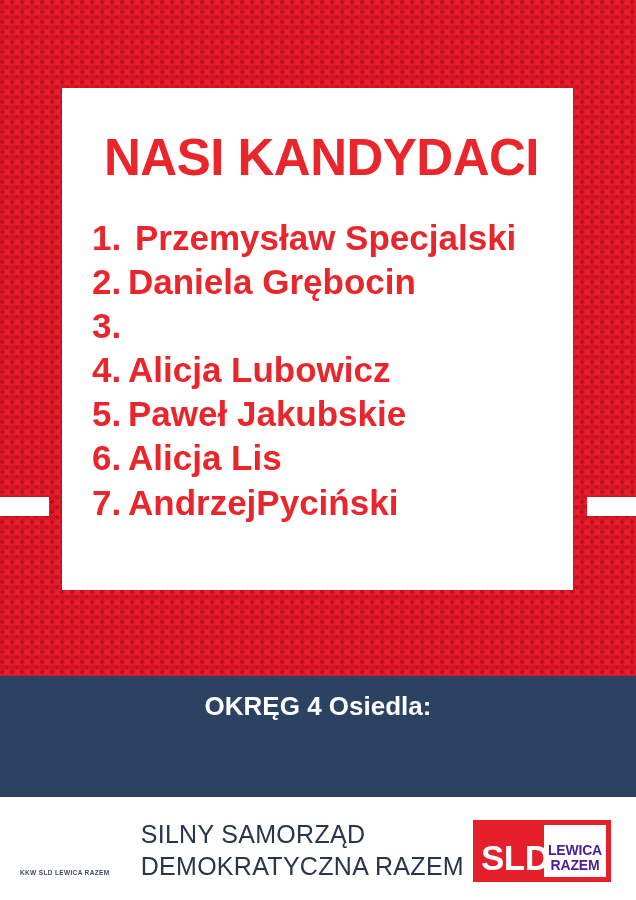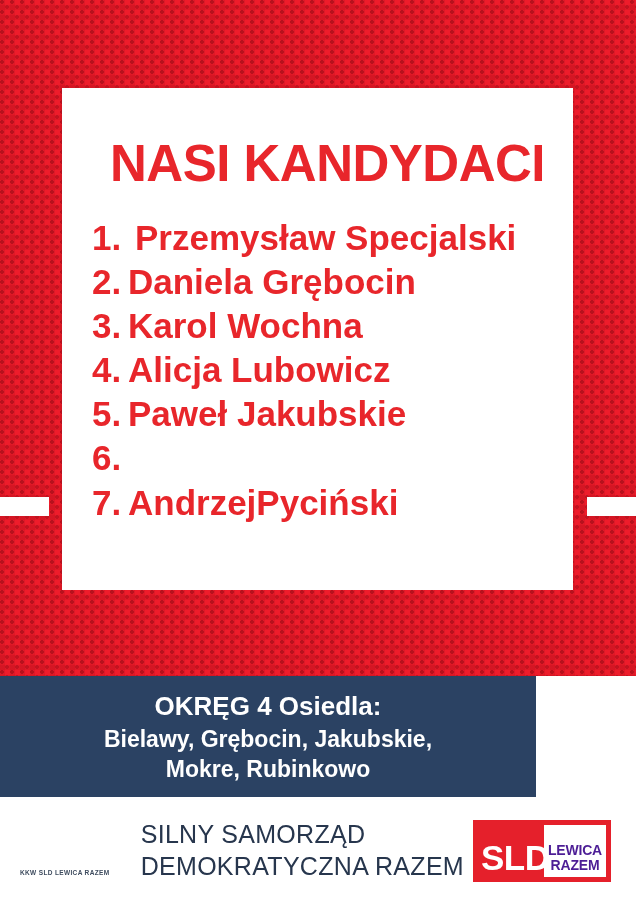--- a/index.html
+++ b/index.html
@@ -54,21 +54,21 @@
     width: 511px;
     height: 502px;
     background: #ffffff;
     box-sizing: border-box;
   }
 
   .card-title {
     position: absolute;
     left: 34px;
     top: 36px;
-    margin: 14px;
+    margin: 8px;
     color: #e8262b;
     font-size: 51px;
     font-weight: 700;
     letter-spacing: -0.5px;
     line-height: 1;
     white-space: nowrap;
   }
 
   .candidates {
     position: absolute;
@@ -96,21 +96,21 @@
     flex: 0 1 auto;
   }
   
   .candidate:first-child .c-num { min-width: 43px; }
 
   
   .district {
     position: absolute;
     left: 0;
     top: 676px;
-    width: 536px;
+    width: 636px;
     height: 121px;
     background: #2b4263;
     color: #ffffff;
     text-align: center;
     box-sizing: border-box;
     padding-top: 14px;
   }
   .district-head {
     margin: 0;
     font-size: 26px;
@@ -222,46 +222,42 @@
       <li class="candidate">
         <span class="c-num">1.</span>
         <span class="c-name">Przemysław Specjalski</span>
       </li>
       <li class="candidate">
         <span class="c-num">2.</span>
         <span class="c-name">Daniela Grębocin</span>
       </li>
       <li class="candidate">
         <span class="c-num">3.</span>
-        <span class="c-name">Karol Wochna</span>
       </li>
       <li class="candidate">
         <span class="c-num">4.</span>
         <span class="c-name">Alicja Lubowicz</span>
       </li>
       <li class="candidate">
         <span class="c-num">5.</span>
         <span class="c-name">Paweł Jakubskie</span>
       </li>
       <li class="candidate">
         <span class="c-num">6.</span>
+        <span class="c-name">Alicja Lis</span>
       </li>
       <li class="candidate">
         <span class="c-num">7.</span>
         <span class="c-name">AndrzejРуciński</span>
       </li>
     </ul>
   </div>
 
   <div class="district">
     <p class="district-head">OKRĘG 4 Osiedla:</p>
-    <ul class="district-lines">
-      <li class="district-line">Bielawy, Grębocin, Jakubskie,</li>
-      <li class="district-line">Mokre, Rubinkowo</li>
-    </ul>
   </div>
 
   <div class="footer"></div>
 
   <div class="committee">KKW SLD LEWICA RAZEM</div>
 
   <div class="slogan">
     <div>SILNY SAMORZĄD</div>
     <div>DEMOKRATYCZNA RAZEM</div>
   </div>

